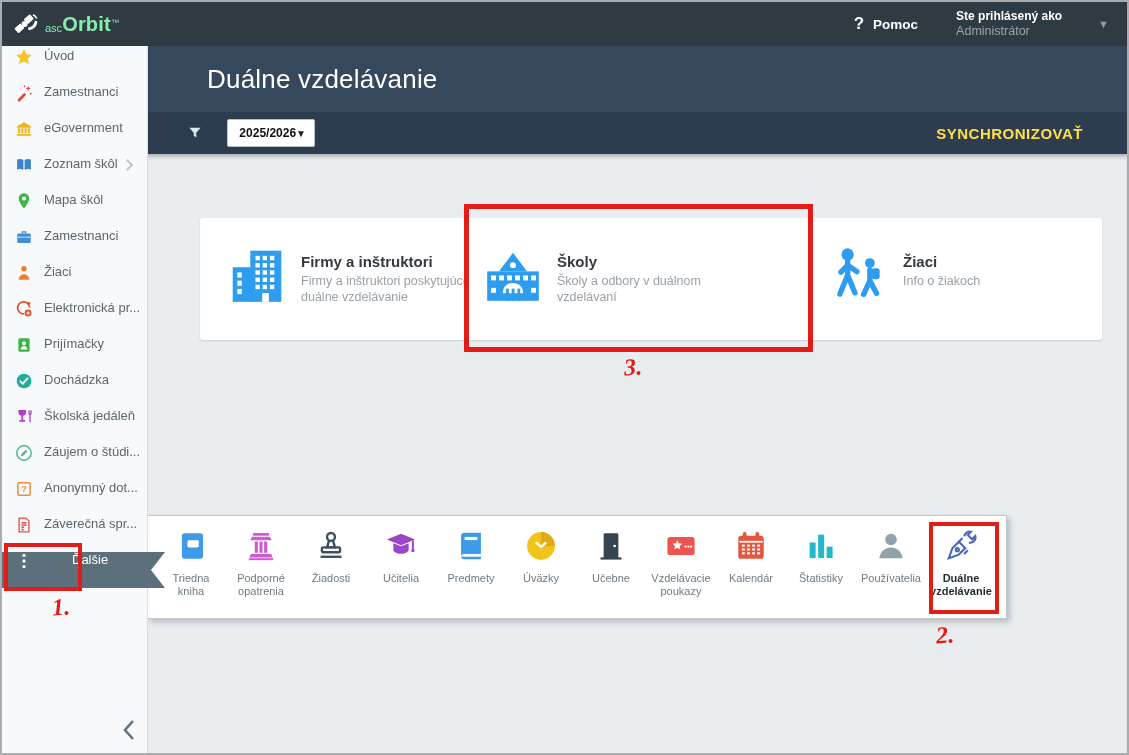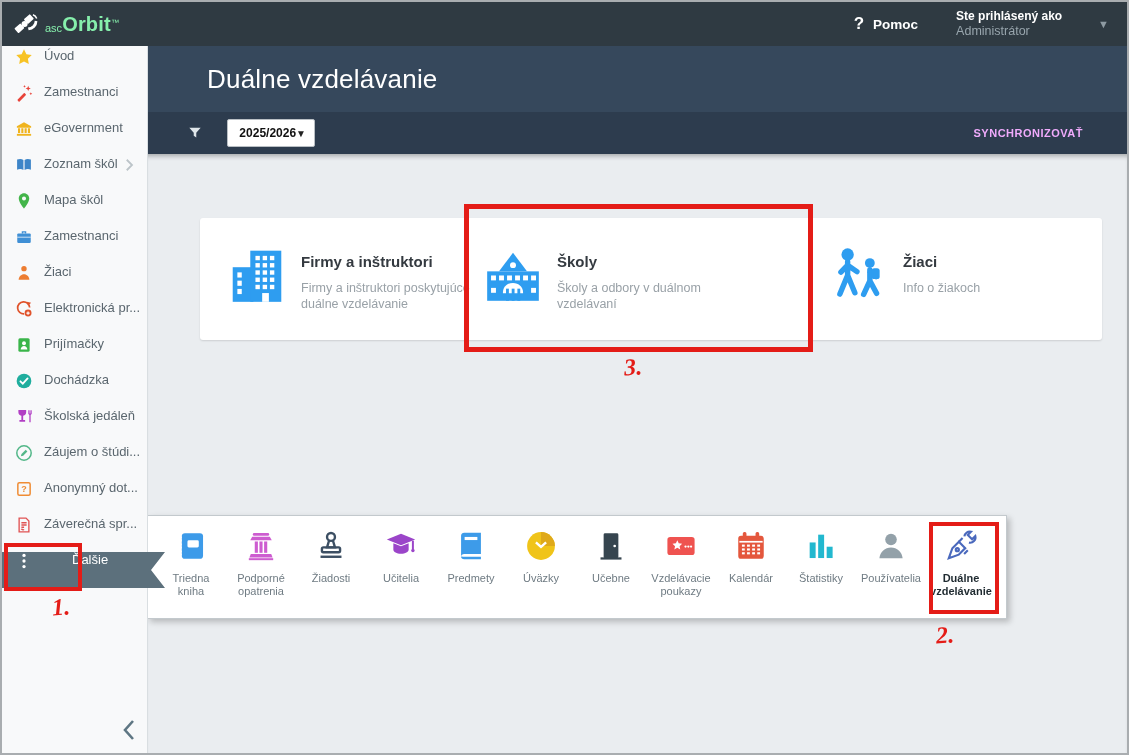--- a/index.html
+++ b/index.html
@@ -42,33 +42,33 @@
   .header-band{position:absolute;left:145px;top:44px;right:0;height:66px;background:var(--band-bg,#36485c);
                display:flex;align-items:center;z-index:10;}
   .header-band h1{margin:0 0 0 60px;font-size:26px;font-weight:400;color:#fff;letter-spacing:.2px;}
   .toolbar{position:absolute;left:145px;top:110px;right:0;height:42px;background:var(--toolbar-bg,#2d3c4e);
            display:flex;align-items:center;z-index:10;}
   .funnel{width:16px;height:16px;margin-left:40px;cursor:pointer;}
   .year-select{display:flex;align-items:center;justify-content:flex-end;box-sizing:border-box;
                margin-left:24px;width:88px;height:28px;padding:0 8px 0 12px;background:#fff;
                border:1px solid #b9bfc4;border-radius:2px;font-size:12px;font-weight:700;color:#111;cursor:pointer;}
   .sel-caret{font-size:10px;color:#222;}
-  .sync{margin-left:auto;margin-right:44px;color:#f0abfc;font-size:11px;font-weight:700;
+  .sync{margin-left:auto;margin-right:44px;color:#fde047;font-size:15px;font-weight:700;
         letter-spacing:.5px;cursor:pointer;}
 
   
   .content{position:absolute;left:145px;top:152px;right:0;bottom:0;background:var(--content-bg,#eaedf0);
            box-shadow:inset 0 5px 5px -3px rgba(0,0,0,.30);}
   .card-strip{position:absolute;left:53px;top:64px;width:902px;height:122px;background:#fff;
               border-radius:3px;box-shadow:0 1px 2px rgba(0,0,0,.13);}
   .card{position:absolute;top:27px;display:flex;gap:13px;cursor:pointer;}
   .card .icon{width:62px;height:62px;}
   .card-text{padding-top:8px;}
   .card-title{font-size:15px;font-weight:700;color:#343a40;}
-  .card-sub{margin-top:10px;font-size:12.5px;line-height:16px;color:#99a1a7;}
+  .card-sub{margin-top:3px;font-size:12.5px;line-height:16px;color:#99a1a7;}
 
   
   .dock{position:absolute;left:0;top:361px;width:860px;height:104px;background:#fff;box-sizing:border-box;
         border:1px solid #c3c9cd;box-shadow:3px 3px 6px rgba(0,0,0,.22);display:flex;align-items:flex-start;
         padding:13px 0 0 10px;z-index:20;}
   .dock-item{width:66px;margin-right:4px;display:flex;flex-direction:column;align-items:center;cursor:pointer;}
   .dock-item .icon{width:34px;height:34px;}
   .dock-label{margin-top:9px;font-size:11px;line-height:13px;color:#6f7b83;text-align:center;}
   .dock-item.highlighted .dock-label{font-weight:700;color:#1f2a30;}
 

